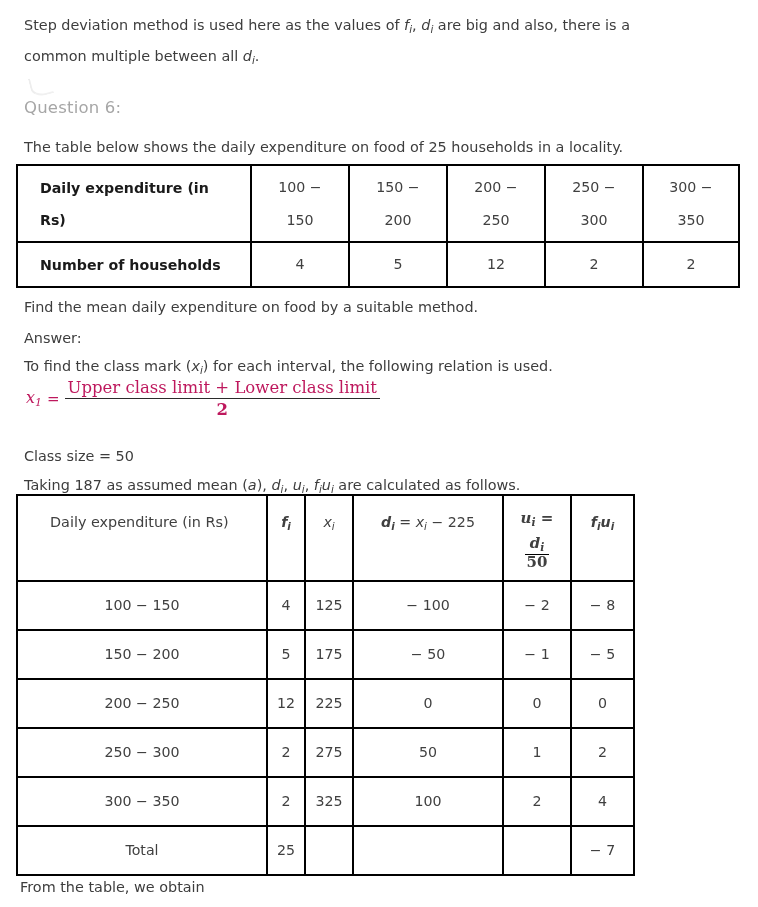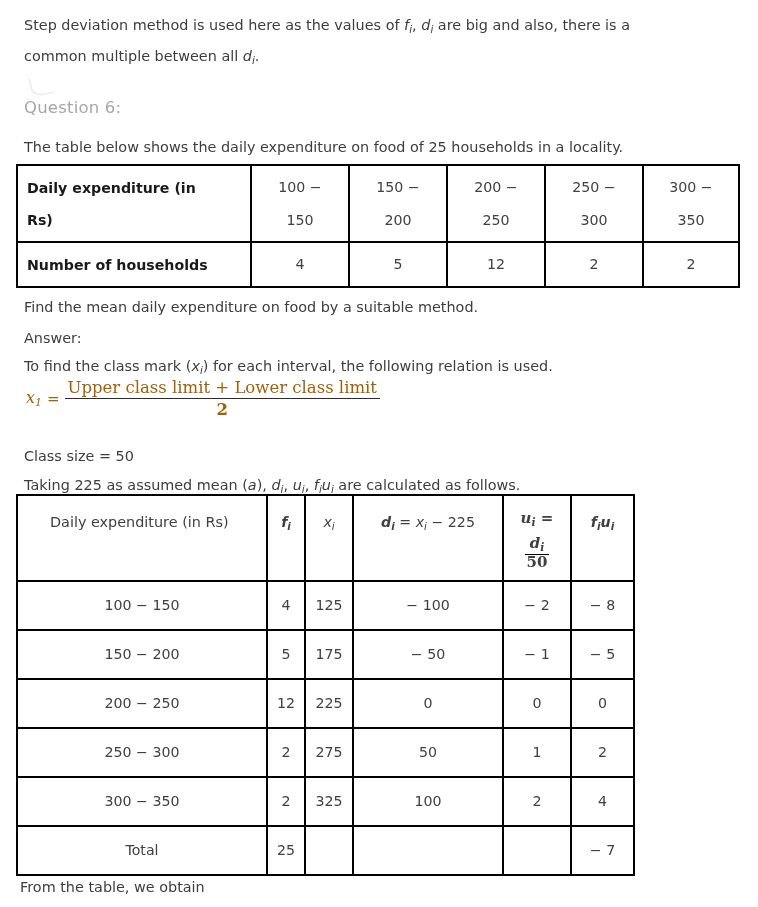--- a/index.html
+++ b/index.html
@@ -63,21 +63,21 @@
     vertical-align: middle;
     line-height: 27px;
   }
 
   
   #table-expenditure { left: 16px; top: 164px; width: 722px; }
   #table-expenditure td.lbl {
     text-align: left;
     font-weight: bold;
     color: #1a1a1a;
-    padding-left: 9px;
+    padding-left: 22px;
     line-height: 32px;
   }
   #table-expenditure td.rangecell { line-height: 33px; }
   #table-expenditure tr.r1 td { height: 77px; }
   #table-expenditure tr.r2 td { height: 45px; }
 
   
   #table-calc { left: 16px; top: 494px; width: 606px; }
   #table-calc td { font-size: 14.2px; }
   #table-calc tr.head td {
@@ -104,21 +104,21 @@
     line-height: 1.06;
   }
   .frac .num { display: block; border-bottom: 1.6px solid #000; padding: 0 2px; }
   .frac .den { display: block; padding: 0 2px; }
 
   
   #formula-classmark {
     position: absolute;
     left: 26px; top: 378px;
     font-family: "DejaVu Serif", "Liberation Serif", serif;
-    color: #a16207;
+    color: #be185d;
     font-size: 15px;
     display: flex;
     align-items: center;
   }
   #formula-classmark .lhs { font-style: italic; font-size: 16px; padding-right: 5px; }
   #formula-classmark .eq { padding-right: 5px; font-size: 15px; }
   #formula-classmark .fbox { text-align: center; line-height: 1.18; }
   #formula-classmark .fnum {
     display: block;
     border-bottom: 1.6px solid #2b2b2b;
@@ -200,21 +200,21 @@
     <span class="eq">=</span>
     <span class="fbox">
       <span class="fnum">Upper class limit + Lower class limit</span>
       <span class="fden">2</span>
     </span>
   </div>
 
   <div class="para" style="left:24px; top:441px;">Class size = 50</div>
 
   <div class="para" style="left:24px; top:470px;">
-    <span>Taking 225 as assumed mean (</span><i class="mv">a</i><span>), </span><i class="mv">d</i><span class="sub">i</span><span>, </span><i class="mv">u</i><span class="sub">i</span><span>, </span><i class="mv">f</i><span class="sub">i</span><i class="mv">u</i><span class="sub">i</span><span> are calculated as follows.</span>
+    <span>Taking 187 as assumed mean (</span><i class="mv">a</i><span>), </span><i class="mv">d</i><span class="sub">i</span><span>, </span><i class="mv">u</i><span class="sub">i</span><span>, </span><i class="mv">f</i><span class="sub">i</span><i class="mv">u</i><span class="sub">i</span><span> are calculated as follows.</span>
   </div>
 
   <table class="t" id="table-calc">
     <tbody>
         <tr class="head">
       <td class="h-left" style="width:250px;padding-left:32px;">Daily expenditure (in Rs)</td>
       <td style="width:38px;">
         <i class="mv" style="font-weight:bold;">f</i><span class="sub" style="font-weight:bold;">i</span>
       </td>
       <td style="width:48px;">

